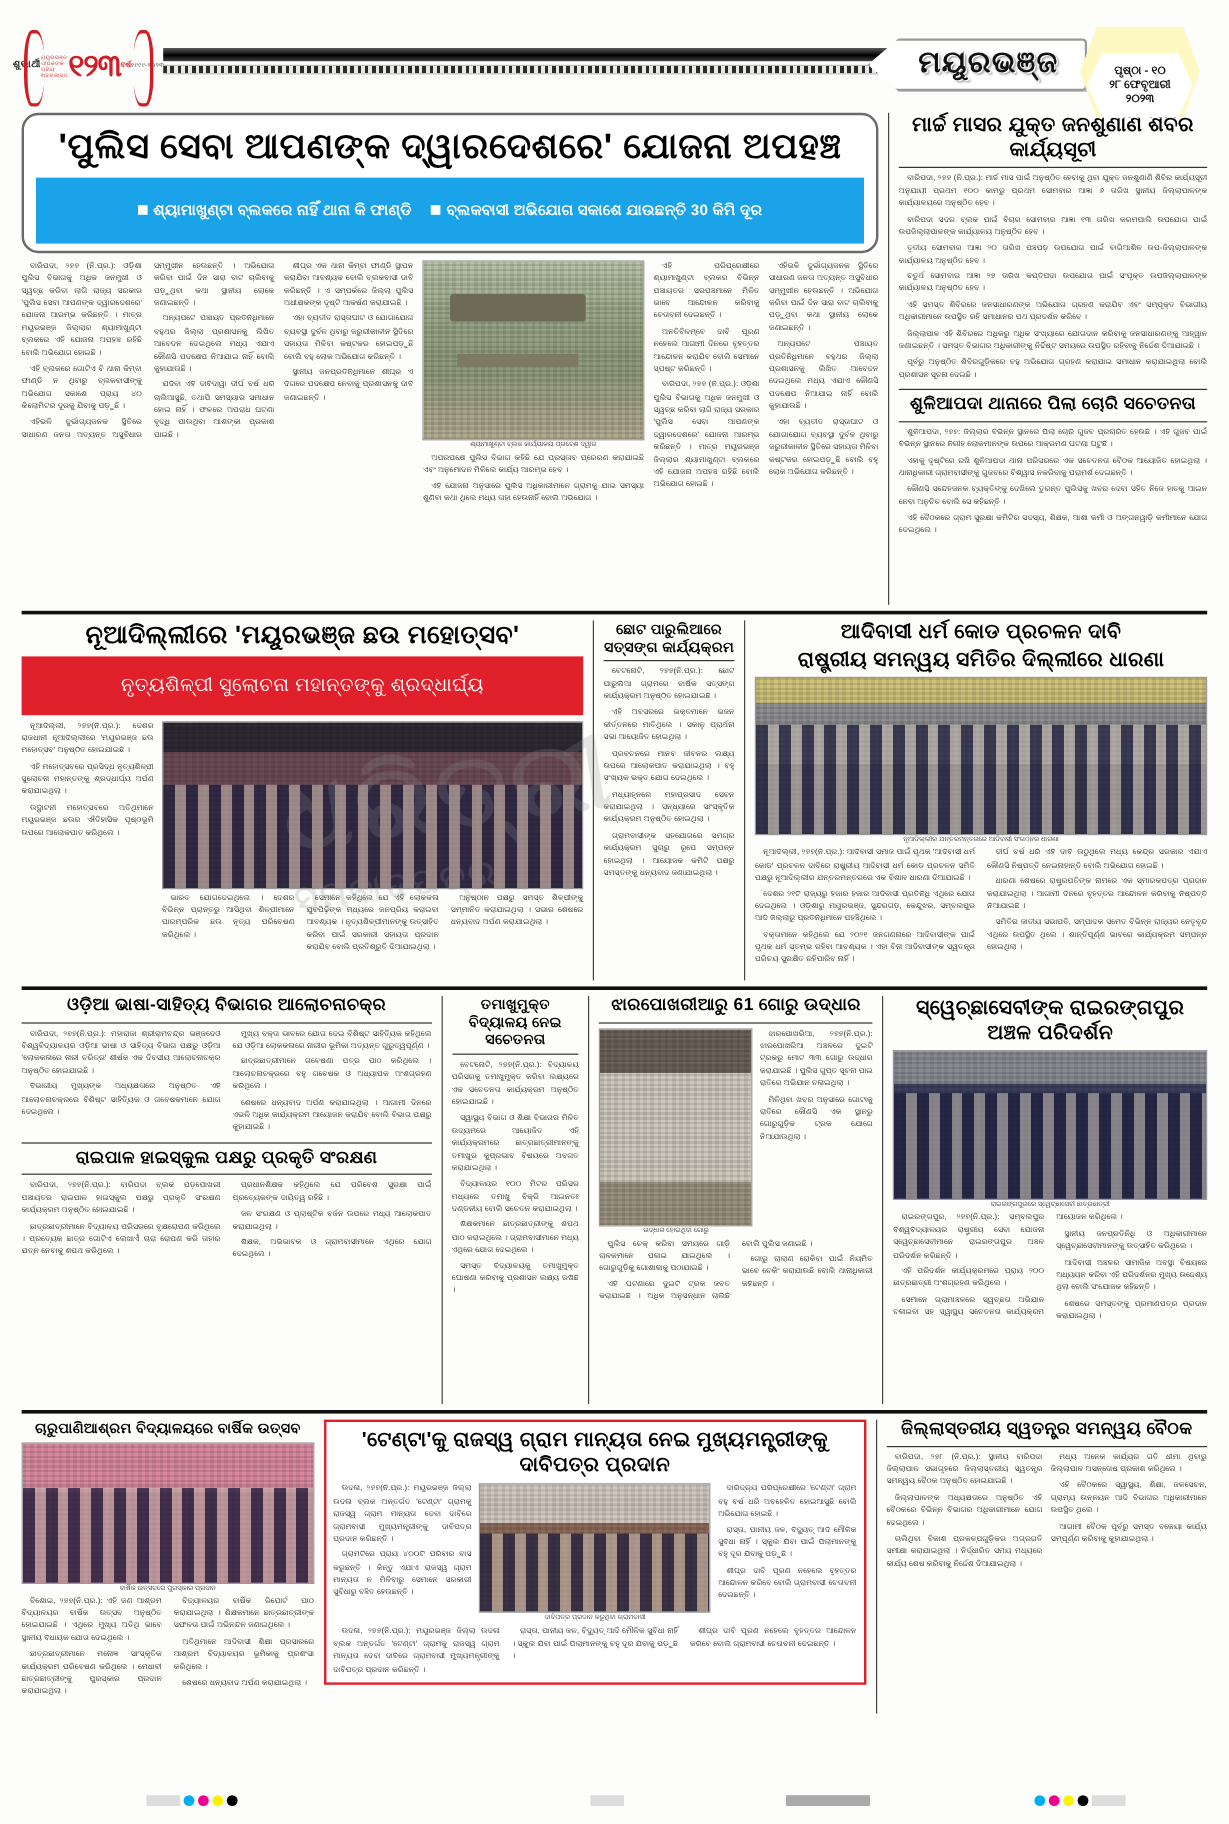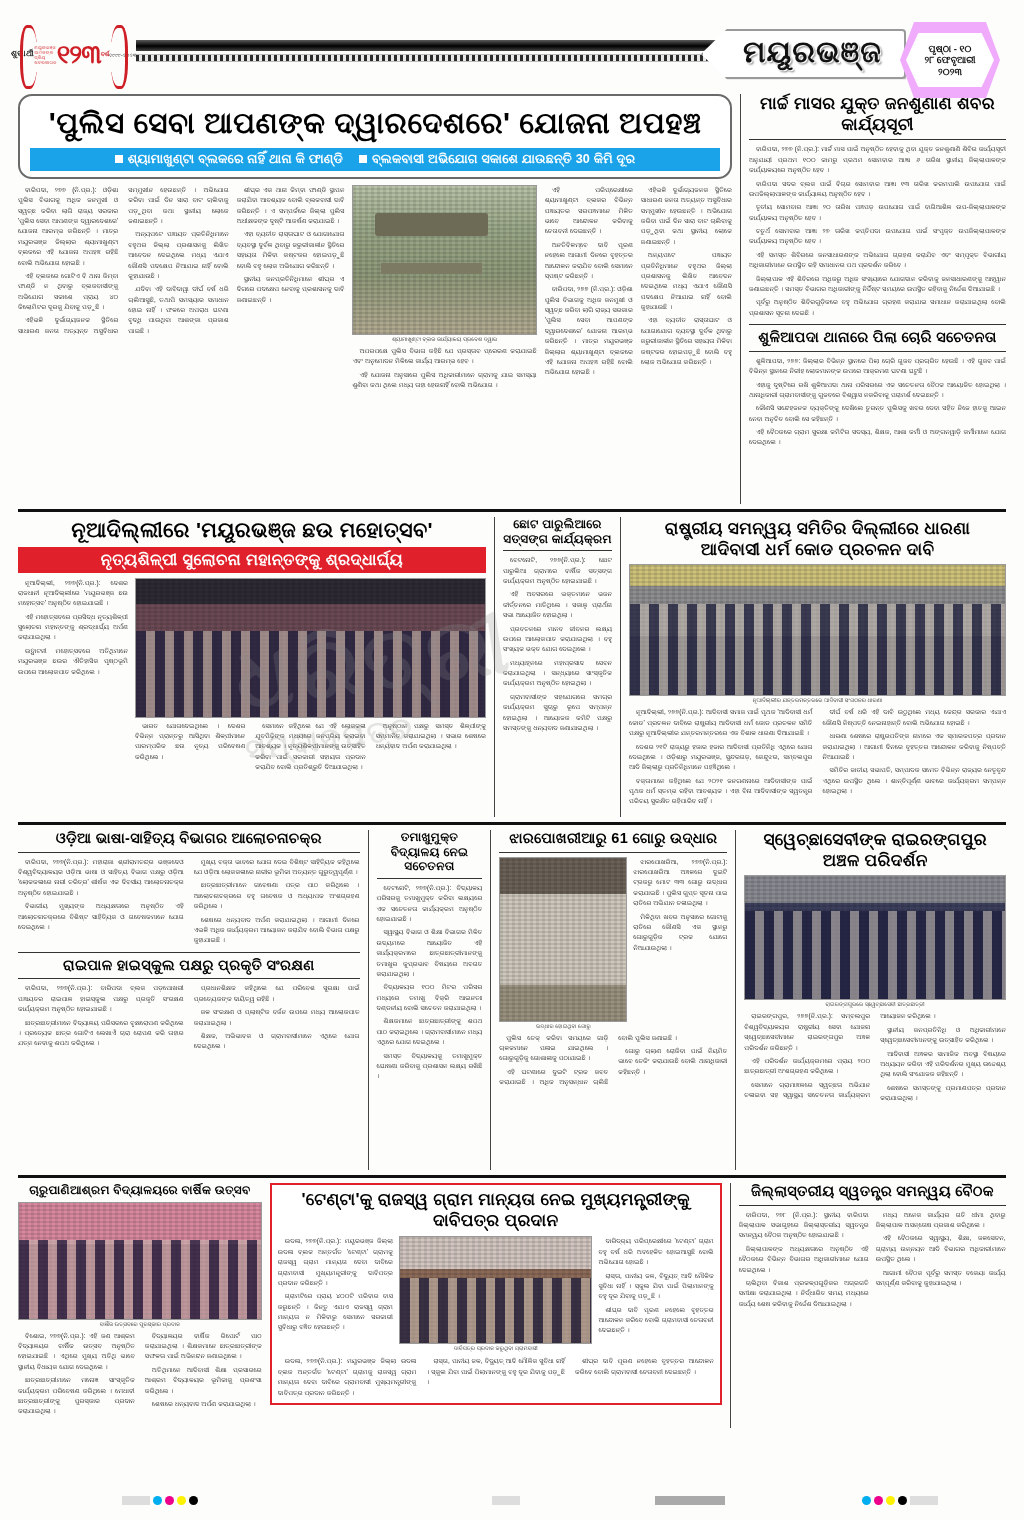--- a/index.html
+++ b/index.html
@@ -38,29 +38,29 @@
       border-top:1px solid #bbb; border-bottom:1px solid #bbb;}
 
   .mast-title-wrap{ position:absolute; right:100px; top:0; display:flex; align-items:center; height:72px;}
   .mast-arrow{
      background:#fff; border:2px solid #9a9a9a; border-radius:4px;
      padding:4px 22px 8px 40px; position:relative;
      clip-path: polygon(26px 0, 100% 0, 100% 100%, 26px 100%, 0 50%);
      box-shadow:2px 3px 3px rgba(0,0,0,.25);
   }
   .mast-title{
-     font-size:30px; font-weight:bold; color:#111; letter-spacing:1px;
+     font-size:25px; font-weight:bold; color:#111; letter-spacing:1px;
      text-shadow:1px 1px 0 #fff, 2px 2px 2px #888;
-     white-space:nowrap; line-height:1.15;font-family:Liberation Serif, serif;
+     white-space:nowrap; line-height:1.15;
   }
   .mast-hex{
      position:absolute; right:6px; top:4px; width:100px; height:76px;
-     background:#f0abfc;
+     background:#fef9c3;
      clip-path:polygon(14% 0,86% 0,100% 50%,86% 100%,14% 100%,0 50%);
-     display:flex; align-items:center; justify-content:center;
+     display:flex; align-items:flex-end; justify-content:center;
   }
   .mast-hex-inner{
      width:88px; height:54px; background:#fff;
      clip-path:polygon(14% 0,86% 0,100% 50%,86% 100%,14% 100%,0 50%);
      display:flex; flex-direction:column; align-items:center; justify-content:center;
      text-align:center; line-height:1.22;
   }
   .mast-hex-inner div { font-size:9.5px; font-weight:bold; color:#111; }
 
   
@@ -76,21 +76,21 @@
   .lead-box{
      border:2px solid #6a6a6a; border-radius:14px; padding:9px 10px 6px 10px;
      background:#fff;
   }
   .headline-main{
      font-size:29.5px; font-weight:bold; color:#000; letter-spacing:.5px;
      line-height:1.22; text-align:center; white-space:nowrap;
   }
   .subbar{
      background:#1aa3e8; color:#fff; font-weight:bold; font-size:12.6px;
-     padding:4px 6px; margin-top:7px; display:flex; gap:16px; justify-content:center;
+     padding:20px 6px; margin-top:7px; display:flex; gap:16px; justify-content:center;
      align-items:center; letter-spacing:.2px; white-space:nowrap;
   }
   .subbar .bullet{ width:8px;height:8px;background:#fff;display:inline-block;margin-right:5px;}
 
   
   .cols { column-gap:10px; }
   .c2{ column-count:2; } .c3{ column-count:3; }
   .txt {
      font-size:6.4px; line-height:1.62; color:#222; text-align:justify;
      font-family:"Liberation Sans", sans-serif; letter-spacing:.1px;
@@ -100,22 +100,22 @@
 
   
   .h-sec {
      font-size:21px; font-weight:bold; color:#000; text-align:center;
      line-height:1.22; letter-spacing:.3px; white-space:nowrap;
   }
   .h-sec.sm { font-size:14.5px; white-space:normal; }
   .h-sec.xs { font-size:12px; white-space:normal; }
   .h-sec.md { font-size:17px; white-space:normal;}
   .redbar{
-     background:#e0202a; color:#fff; font-size:16px; font-weight:bold;
-     text-align:center; padding:4px 6px; letter-spacing:.4px; white-space:nowrap;
+     background:#e0202a; color:#fff; font-size:16px; font-weight:normal;
+     text-align:center; padding:15px 6px; letter-spacing:.4px; white-space:nowrap;
   }
   .redbar.sm{ font-size:14px; }
 
   
   .photo { position:relative; overflow:hidden; border:1px solid #9a9a9a; background:#cfcfcf; }
   .cap { font-size:5.6px; color:#333; padding-top:1px; text-align:center;}
 
   
   .ph-gate{background:
      linear-gradient(180deg,#b9c3a8 0%,#9aa888 30%,#8f9a7a 60%,#b4ac93 100%);}
@@ -303,22 +303,22 @@
         <p>ଏହି ଅବସରରେ ଭକ୍ତମାନେ ଭଜନ କୀର୍ତ୍ତନରେ ମାତିଥିଲେ । ସକାଳୁ ପ୍ରାର୍ଥନା ସଭା ଆୟୋଜିତ ହୋଇଥିଲା ।</p>
         <p>ପ୍ରବଚନରେ ମାନବ ଜୀବନର ଲକ୍ଷ୍ୟ ଉପରେ ଆଲୋକପାତ କରାଯାଇଥିଲା । ବହୁ ସଂଖ୍ୟକ ଭକ୍ତ ଯୋଗ ଦେଇଥିଲେ ।</p>
         <p>ମଧ୍ୟାହ୍ନରେ ମହାପ୍ରସାଦ ସେବନ କରାଯାଇଥିଲା । ସନ୍ଧ୍ୟାରେ ସାଂସ୍କୃତିକ କାର୍ଯ୍ୟକ୍ରମ ଅନୁଷ୍ଠିତ ହୋଇଥିଲା ।</p>
         <p>ଗ୍ରାମବାସୀଙ୍କ ସହଯୋଗରେ ସମଗ୍ର କାର୍ଯ୍ୟକ୍ରମ ସୁଚାରୁ ରୂପେ ସମ୍ପନ୍ନ ହୋଇଥିଲା । ଆୟୋଜକ କମିଟି ପକ୍ଷରୁ ସମସ୍ତଙ୍କୁ ଧନ୍ୟବାଦ ଜଣାଯାଇଥିଲା ।</p>
       </div>
     </div>
 
     <div class="vr" style="height:300px;"></div>
 
     <div style="width:380px;">
+      <div class="h-sec md">ଆଦିବାସୀ ଧର୍ମ କୋଡ ପ୍ରଚଳନ ଦାବି</div>
       <div class="h-sec md" style="margin-top:2px;">ରାଷ୍ଟ୍ରୀୟ ସମନ୍ୱୟ ସମିତିର ଦିଲ୍ଲୀରେ ଧାରଣା</div>
-      <div class="h-sec md">ଆଦିବାସୀ ଧର୍ମ କୋଡ ପ୍ରଚଳନ ଦାବି</div>
       <div class="photo ph-crowd ph-noise" style="height:132px; margin-top:4px; position:relative;">
         <div class="figures" style="height:70%;"></div>
       </div>
       <div class="cap">ନୂଆଦିଲ୍ଲୀର ଯନ୍ତରମନ୍ତରରେ ଆଦିବାସୀ ସଂଗଠନର ଧାରଣା</div>
       <div class="txt cols c2" style="margin-top:3px;">
         <p>ନୂଆଦିଲ୍ଲୀ, ୨୭୭(ନି.ପ୍ର.): ଆଦିବାସୀ ସମାଜ ପାଇଁ ପୃଥକ 'ଆଦିବାସୀ ଧର୍ମ କୋଡ' ପ୍ରଚଳନ ଦାବିରେ ରାଷ୍ଟ୍ରୀୟ ଆଦିବାସୀ ଧର୍ମ କୋଡ ପ୍ରଚଳନ ସମିତି ପକ୍ଷରୁ ନୂଆଦିଲ୍ଲୀର ଯନ୍ତରମନ୍ତରରେ ଏକ ବିଶାଳ ଧାରଣା ଦିଆଯାଇଛି ।</p>
         <p>ଦେଶର ୨୧ଟି ରାଜ୍ୟରୁ ହଜାର ହଜାର ଆଦିବାସୀ ପ୍ରତିନିଧି ଏଥିରେ ଯୋଗ ଦେଇଥିଲେ । ଓଡ଼ିଶାରୁ ମୟୂରଭଞ୍ଜ, ସୁନ୍ଦରଗଡ଼, କେନ୍ଦୁଝର, ସମ୍ବଲପୁର ଆଦି ଜିଲ୍ଲାରୁ ପ୍ରତିନିଧିମାନେ ପହଞ୍ଚିଥିଲେ ।</p>
         <p>ବକ୍ତାମାନେ କହିଥିଲେ ଯେ ୨୦୨୧ ଜନଗଣନାରେ ଆଦିବାସୀଙ୍କ ପାଇଁ ପୃଥକ ଧର୍ମ ସ୍ତମ୍ଭ ରହିବା ଆବଶ୍ୟକ । ଏହା ବିନା ଆଦିବାସୀଙ୍କ ସ୍ୱତନ୍ତ୍ର ପରିଚୟ ସୁରକ୍ଷିତ ରହିପାରିବ ନାହିଁ ।</p>
         <p>ଦୀର୍ଘ ବର୍ଷ ଧରି ଏହି ଦାବି ଉଠୁଥିଲେ ମଧ୍ୟ କେନ୍ଦ୍ର ସରକାର ଏଯାଏ କୌଣସି ନିଷ୍ପତ୍ତି ନେଇନାହାନ୍ତି ବୋଲି ଅଭିଯୋଗ ହୋଇଛି ।</p>
         <p>ଧାରଣା ଶେଷରେ ରାଷ୍ଟ୍ରପତିଙ୍କ ନାମରେ ଏକ ସ୍ମାରକପତ୍ର ପ୍ରଦାନ କରାଯାଇଥିଲା । ଆଗାମୀ ଦିନରେ ବୃହତ୍ତର ଆନ୍ଦୋଳନ କରିବାକୁ ନିଷ୍ପତ୍ତି ନିଆଯାଇଛି ।</p>

